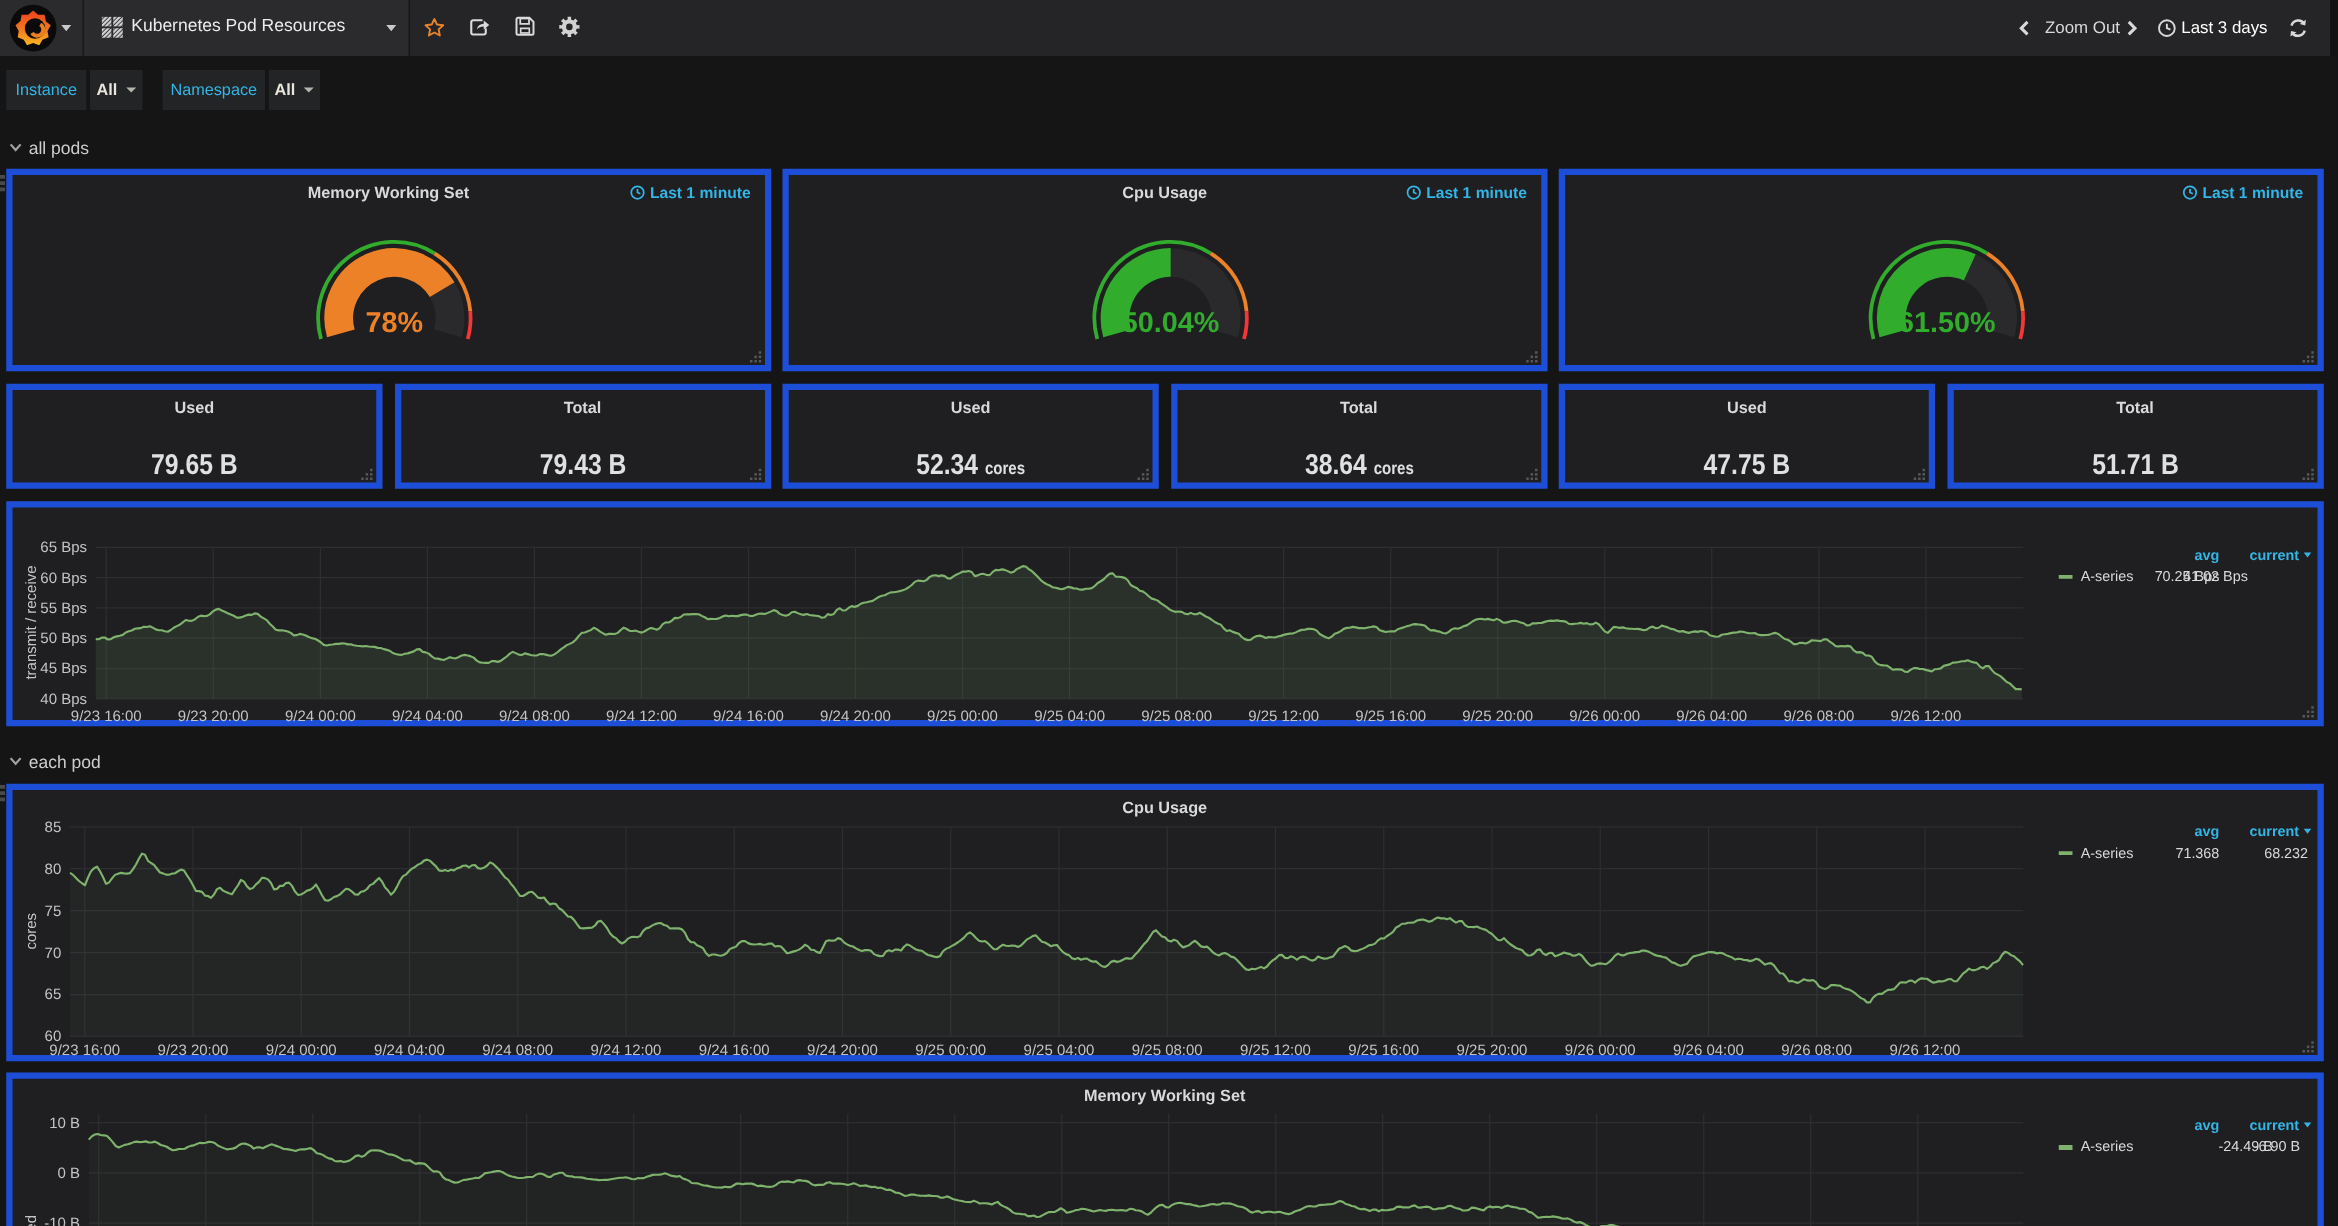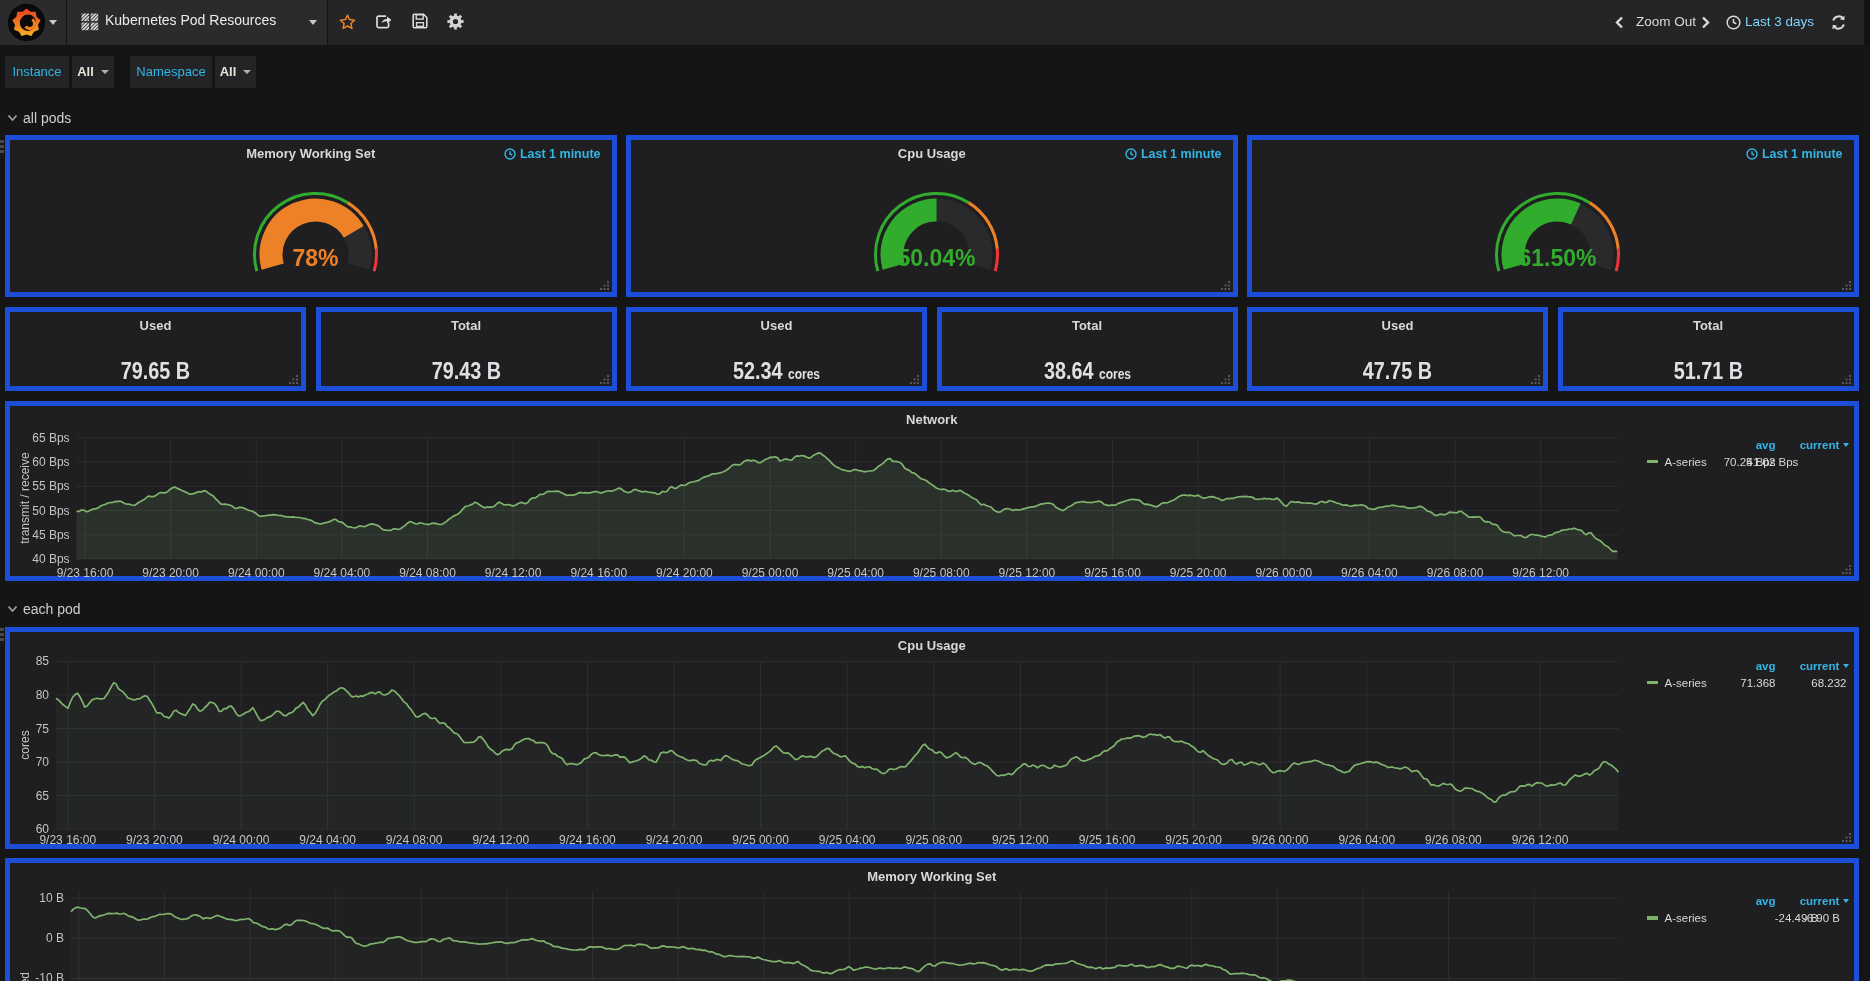--- a/index.html
+++ b/index.html
@@ -67,21 +67,21 @@
 <path d="M7 1.5 L2 6.5 L7 11.5" fill="none" stroke="#d8d9da" stroke-width="2.4"></path>
   </svg>
 <div class="abs" style="left:1636px;top:14px;font-size:13.5px;color:#d8d9da">Zoom Out</div>
 <svg class="abs" style="left:1701px;top:16px" width="9" height="13" viewBox="0 0 9 13">
 <path d="M2 1.5 L7 6.5 L2 11.5" fill="none" stroke="#d8d9da" stroke-width="2.4"></path>
   </svg>
 <svg class="abs" style="left:1726px;top:15px" width="15" height="15" viewBox="0 0 15 15">
     <circle cx="7.5" cy="7.5" r="6.3" fill="none" stroke="#d8d9da" stroke-width="1.5"></circle>
     <path d="M 7.5 4.035 L 7.5 7.5 L 10.335 8.76" fill="none" stroke="#d8d9da" stroke-width="1.5"></path>
   </svg>
-<div class="abs" style="left:1745px;top:14px;font-size:13.5px;color:#7dd3fc">Last 3 days</div>
+<div class="abs" style="left:1745px;top:14px;font-size:13.5px;color:#ffffff">Last 3 days</div>
 <svg class="abs" style="left:1830px;top:14px" width="17" height="17" viewBox="0 0 17 17">
 <path d="M3.2 6.5 A 5.7 5.7 0 0 1 13.5 5" fill="none" stroke="#d8d9da" stroke-width="2"></path>
 <path d="M13.8 10.5 A 5.7 5.7 0 0 1 3.5 12" fill="none" stroke="#d8d9da" stroke-width="2"></path>
 <path d="M14.7 1.8 L14.2 6.3 L9.8 5.2 Z" fill="#d8d9da"></path>
 <path d="M2.3 15.2 L2.8 10.7 L7.2 11.8 Z" fill="#d8d9da"></path>
   </svg>
 <div class="abs" style="left:5px;top:56px;width:64px;height:32px;background:#232426;color:#33b5e5;font-size:13px;line-height:32px;text-align:center;">Instance</div>
 <div class="abs" style="left:72px;top:56px;width:42px;height:32px;background:#232426;color:#e9e4dc;font-size:13px;line-height:32px;text-align:center;font-weight:bold;">All<span style="display:inline-block;vertical-align:2px;margin-left:7px;width:0;height:0;border-left:4px solid transparent;border-right:4px solid transparent;border-top:4px solid #b5b3ae"></span></div>
 <div class="abs" style="left:130px;top:56px;width:82px;height:32px;background:#232426;color:#33b5e5;font-size:13px;line-height:32px;text-align:center;">Namespace</div>
 <div class="abs" style="left:215px;top:56px;width:41px;height:32px;background:#232426;color:#e9e4dc;font-size:13px;line-height:32px;text-align:center;font-weight:bold;">All<span style="display:inline-block;vertical-align:2px;margin-left:7px;width:0;height:0;border-left:4px solid transparent;border-right:4px solid transparent;border-top:4px solid #b5b3ae"></span></div>
@@ -251,21 +251,20 @@
         <rect x="6" y="0" width="2" height="2"></rect>
         <rect x="6" y="3.5" width="2" height="2"></rect>
         <rect x="2.5" y="3.5" width="2" height="2"></rect>
         <rect x="6" y="7" width="2" height="2"></rect>
         <rect x="2.5" y="7" width="2" height="2"></rect>
         <rect x="-1" y="7" width="2" height="2"></rect>
       </g>
     </svg>
   </div>
 <div class="panel" style="left:5px;top:400.5px;width:1853.5px;height:180px">
-    <div class="ptitle">Network</div>
     <svg width="1853.5" height="180" viewBox="0 0 1853.5 180" style="overflow:hidden">
       <line x1="66.6" y1="31.8" x2="1608.6" y2="31.8" stroke="#2e2e31" stroke-width="1"></line>
       <text x="59.599999999999994" y="35.8" text-anchor="end" font-size="12" fill="#c3c4c6">65 Bps</text>
       <line x1="66.6" y1="56.0" x2="1608.6" y2="56.0" stroke="#2e2e31" stroke-width="1"></line>
       <text x="59.599999999999994" y="60.0" text-anchor="end" font-size="12" fill="#c3c4c6">60 Bps</text>
       <line x1="66.6" y1="80.3" x2="1608.6" y2="80.3" stroke="#2e2e31" stroke-width="1"></line>
       <text x="59.599999999999994" y="84.3" text-anchor="end" font-size="12" fill="#c3c4c6">55 Bps</text>
       <line x1="66.6" y1="104.5" x2="1608.6" y2="104.5" stroke="#2e2e31" stroke-width="1"></line>
       <text x="59.599999999999994" y="108.5" text-anchor="end" font-size="12" fill="#c3c4c6">50 Bps</text>
       <line x1="66.6" y1="128.8" x2="1608.6" y2="128.8" stroke="#2e2e31" stroke-width="1"></line>

